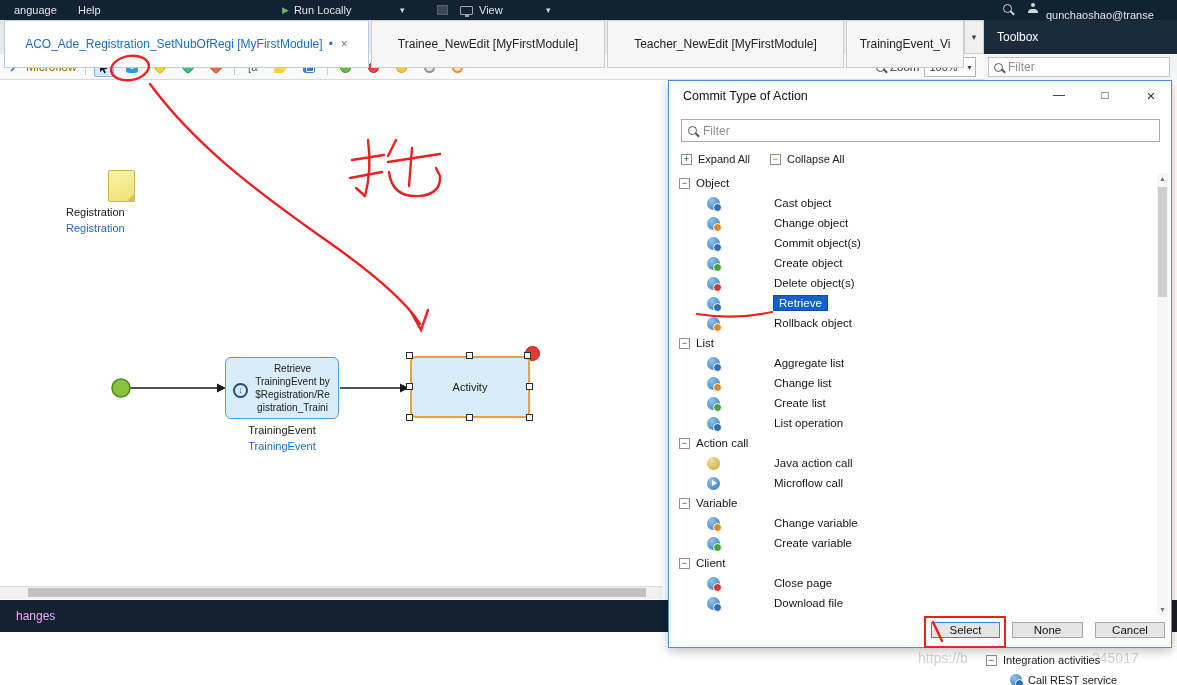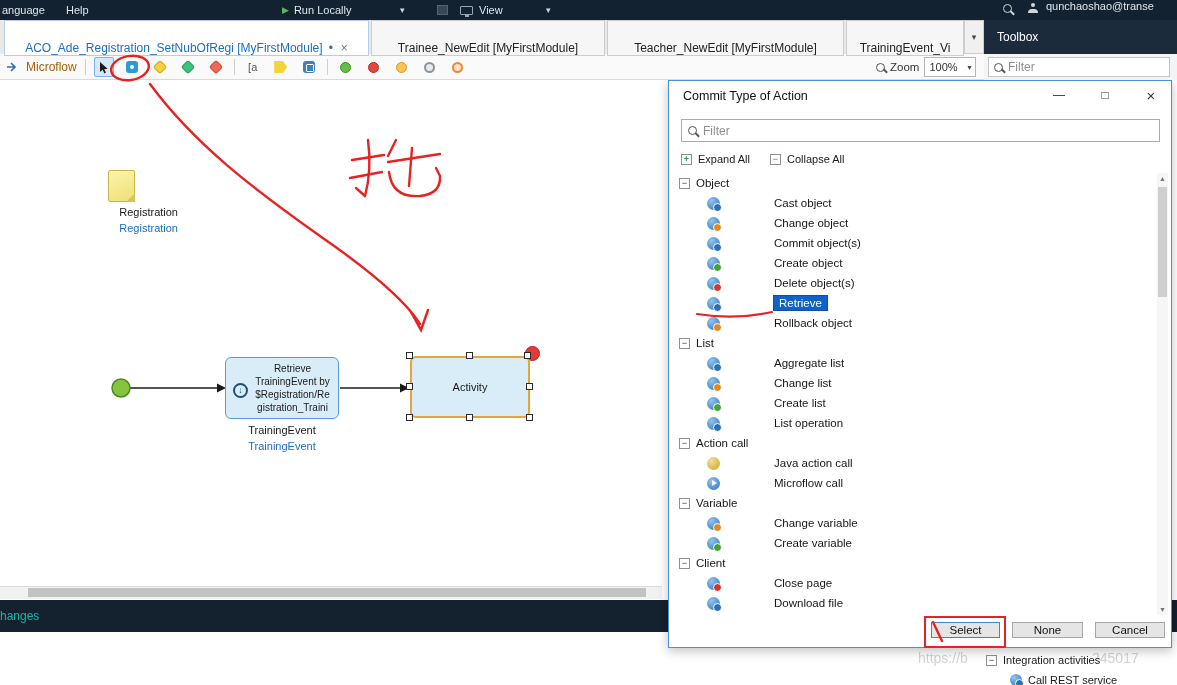--- a/index.html
+++ b/index.html
@@ -1,38 +1,38 @@
 <!DOCTYPE html>
 <html><head>
 <meta charset="utf-8">
 <style>
   * { margin:0; padding:0; box-sizing:border-box; }
   html,body { width:1177px; height:685px; }
   body { font-family:"Liberation Sans", sans-serif; position:relative; overflow:hidden; background:#fff; color:#1a1a1a; }
 
   
   .menubar { position:absolute; left:0; top:0; width:1177px; height:20px; background:#132230; color:#dfe6ec; font-size:11px; z-index:20; }
-  .menubar .mi { position:absolute; top:4px; cursor:default; }
+  .menubar .mi { position:absolute; top:4px; cursor:default;margin-left:12px; }
   .runbtn { position:absolute; left:282px; top:2px; height:16px; display:flex; align-items:center; gap:5px; }
   .play { color:#5cb85c; font-size:9px; }
   .caret { color:#cfd6dc; font-size:9px; position:absolute; top:5px; }
   .dimbox { position:absolute; left:437px; top:5px; width:11px; height:10px; background:#3a4856; border:1px solid #55636f; }
   .viewbtn { position:absolute; left:460px; top:2px; height:16px; display:flex; align-items:center; gap:6px; }
   .monitor { width:13px; height:9px; border:1px solid #9aa7b0; border-radius:1px; position:relative; }
   .monitor::after { content:""; position:absolute; left:4px; bottom:-3px; width:4px; height:2px; background:#9aa7b0; }
   .sync { position:absolute; left:1003px; top:4px; width:9px; height:9px; border:1.4px solid #cfd6dc; border-radius:50%; }
   .sync::after { content:""; position:absolute; width:5px; height:1.5px; background:#cfd6dc; transform:rotate(45deg); right:-4px; bottom:-1px; }
   .person { position:absolute; left:1028px; top:3px; width:10px; height:10px; }
   .person::before { content:""; position:absolute; left:3px; top:0; width:4px; height:4px; border-radius:50%; background:#cfd6dc; }
   .person::after { content:""; position:absolute; left:0; bottom:0; width:10px; height:4px; border-radius:4px 4px 0 0; background:#cfd6dc; }
-  .email { position:absolute; left:1046px; top:0; white-space:nowrap; }
+  .email { position:absolute; left:1046px; top:9px; white-space:nowrap; }
 
   
   .tabbar { position:absolute; left:0; top:20px; width:1177px; height:34px; background:#e9e9e9; z-index:19; }
-  .tab { position:absolute; top:0; height:36px; background:#f6f6f6; border:1px solid #cdcdcd; display:flex; align-items:flex-end; justify-content:center; gap:6px; font-size:12px; color:#222; white-space:nowrap; overflow:hidden; }
+  .tab { position:absolute; top:0; height:48px; background:#f6f6f6; border:1px solid #cdcdcd; display:flex; align-items:center; justify-content:center; gap:6px; font-size:12px; color:#222; white-space:nowrap; overflow:hidden; }
   .tab.active { background:#fff; color:#1b6ec2; border-color:#b7cde4; }
   .tab .dot { color:#1b6ec2; }
   .tab .x { color:#777; font-size:12px; margin-left:2px; }
   .tab-overflow { position:absolute; left:964px; top:0; width:20px; height:34px; display:flex; align-items:center; justify-content:center; font-size:9px; color:#444; border:1px solid #cdcdcd; background:#f0f0f0; }
   .toolbox-hdr { position:absolute; left:984px; top:0; width:193px; height:34px; background:#1b2b3c; color:#fff; display:flex; align-items:center; padding-left:13px; font-size:12px; }
 
   
   .toolbarrow { position:absolute; left:0; top:54px; width:1177px; height:26px; background:#fafafa; border-bottom:1px solid #dadada; z-index:18; }
   .tools { position:absolute; left:0; top:0; height:26px; display:flex; align-items:center; gap:8px; padding-left:6px; }
   .sep { width:1px; height:16px; background:#cfcfcf; }
@@ -62,35 +62,35 @@
   .zoombox .zcaret { font-size:8px; color:#444; }
   .panelstrip { position:absolute; left:984px; top:0; width:193px; height:26px; background:#f3f4f6; }
   .filterbox { position:absolute; left:988px; top:3px; width:182px; height:20px; background:#fff; border:1px solid #c4c4c4; display:flex; align-items:center; gap:5px; padding:0 5px; }
   .filterbox input, .dfilter input { border:none; outline:none; font-size:12px; width:100%; background:transparent; font-family:"Liberation Sans",sans-serif; color:#333; }
   input::placeholder { color:#8f8f8f; }
 
   
   .canvas { position:absolute; left:0; top:80px; width:1177px; height:520px; background:#fff; z-index:1; }
   .entity { position:absolute; left:108px; top:90px; width:27px; height:32px; background:linear-gradient(160deg,#fbf5aa,#f0df76); border:1px solid #c9b64b; border-radius:2px; }
   .entity::after { content:""; position:absolute; right:-1px; bottom:-1px; width:0; height:0; border-left:9px solid transparent; border-bottom:9px solid #d8c35a; }
-  .elabel { position:absolute; left:66px; width:112px; text-align:right; font-size:11px; }
+  .elabel { position:absolute; left:66px; width:112px; text-align:left; font-size:11px; }
   .link { color:#1b6ec2; }
   .retrieve-box { position:absolute; left:225px; top:277px; width:114px; height:62px; background:#d9edf9; border:1px solid #5b9bd5; border-radius:6px; font-size:10px; }
   .ricon { position:absolute; left:7px; top:25px; width:15px; height:15px; border:2px solid #1f4e79; border-radius:50%; color:#1f4e79; font-size:9px; line-height:11px; text-align:center; font-weight:bold; }
   .rtext { position:absolute; left:23px; top:4px; right:2px; text-align:center; line-height:13px; color:#1a1a1a; }
   .rtext span { display:block; }
   .rcap { position:absolute; left:200px; width:164px; text-align:center; font-size:11px; }
   .activity-box { position:absolute; left:410px; top:276px; width:120px; height:62px; background:#d9edf9; border:2px solid #e8a33d; border-radius:6px; display:flex; align-items:center; justify-content:center; font-size:11px; color:#1a1a1a; }
   .handle { position:absolute; width:7px; height:7px; background:#fff; border:1px solid #2b2b2b; }
   .bkpt { position:absolute; left:525px; top:266px; width:15px; height:15px; border-radius:50%; background:#e53935; border:1px solid #b71c1c; }
   .hscroll { position:absolute; left:0; top:506px; width:662px; height:13px; background:#f1f1f1; border-top:1px solid #dcdcdc; }
   .hthumb { position:absolute; left:28px; top:508px; width:618px; height:9px; background:#c2c2c2; }
 
   
-  .statusbar { position:absolute; left:0; top:600px; width:1177px; height:32px; background:#14212f; color:#14b8a6; font-size:12px; display:flex; align-items:center; padding-left:0; z-index:2; }
+  .statusbar { position:absolute; left:0; top:600px; width:1177px; height:32px; background:#14212f; color:#f0abfc; font-size:12px; display:flex; align-items:center; padding-left:16px; z-index:2; }
   .footer { position:absolute; left:0; top:632px; width:1177px; height:53px; background:#fff; z-index:1; }
   .watermark { position:absolute; top:18px; font-size:14px; color:#d4d4d4; }
   .introw { position:absolute; display:flex; align-items:center; gap:6px; font-size:11px; color:#1a1a1a; }
   .smallbox { width:11px; height:11px; border:1px solid #8f8f8f; background:#fff; font-size:9px; line-height:9px; text-align:center; color:#333; flex:none; }
 
   
   .dialog { position:absolute; left:668px; top:80px; width:504px; height:568px; background:#fff; border:1px solid #4a90d9; box-shadow:0 3px 10px rgba(0,0,0,.25); z-index:10; }
   .dtitle { position:absolute; left:14px; top:8px; font-size:12.5px; color:#111; }
   .wctl { position:absolute; top:2px; width:32px; height:24px; display:flex; align-items:center; justify-content:center; font-size:12px; color:#333; }
   .dfilter { position:absolute; left:12px; top:38px; width:479px; height:23px; border:1px solid #ababab; display:flex; align-items:center; gap:6px; padding:0 6px; background:#fff; }

